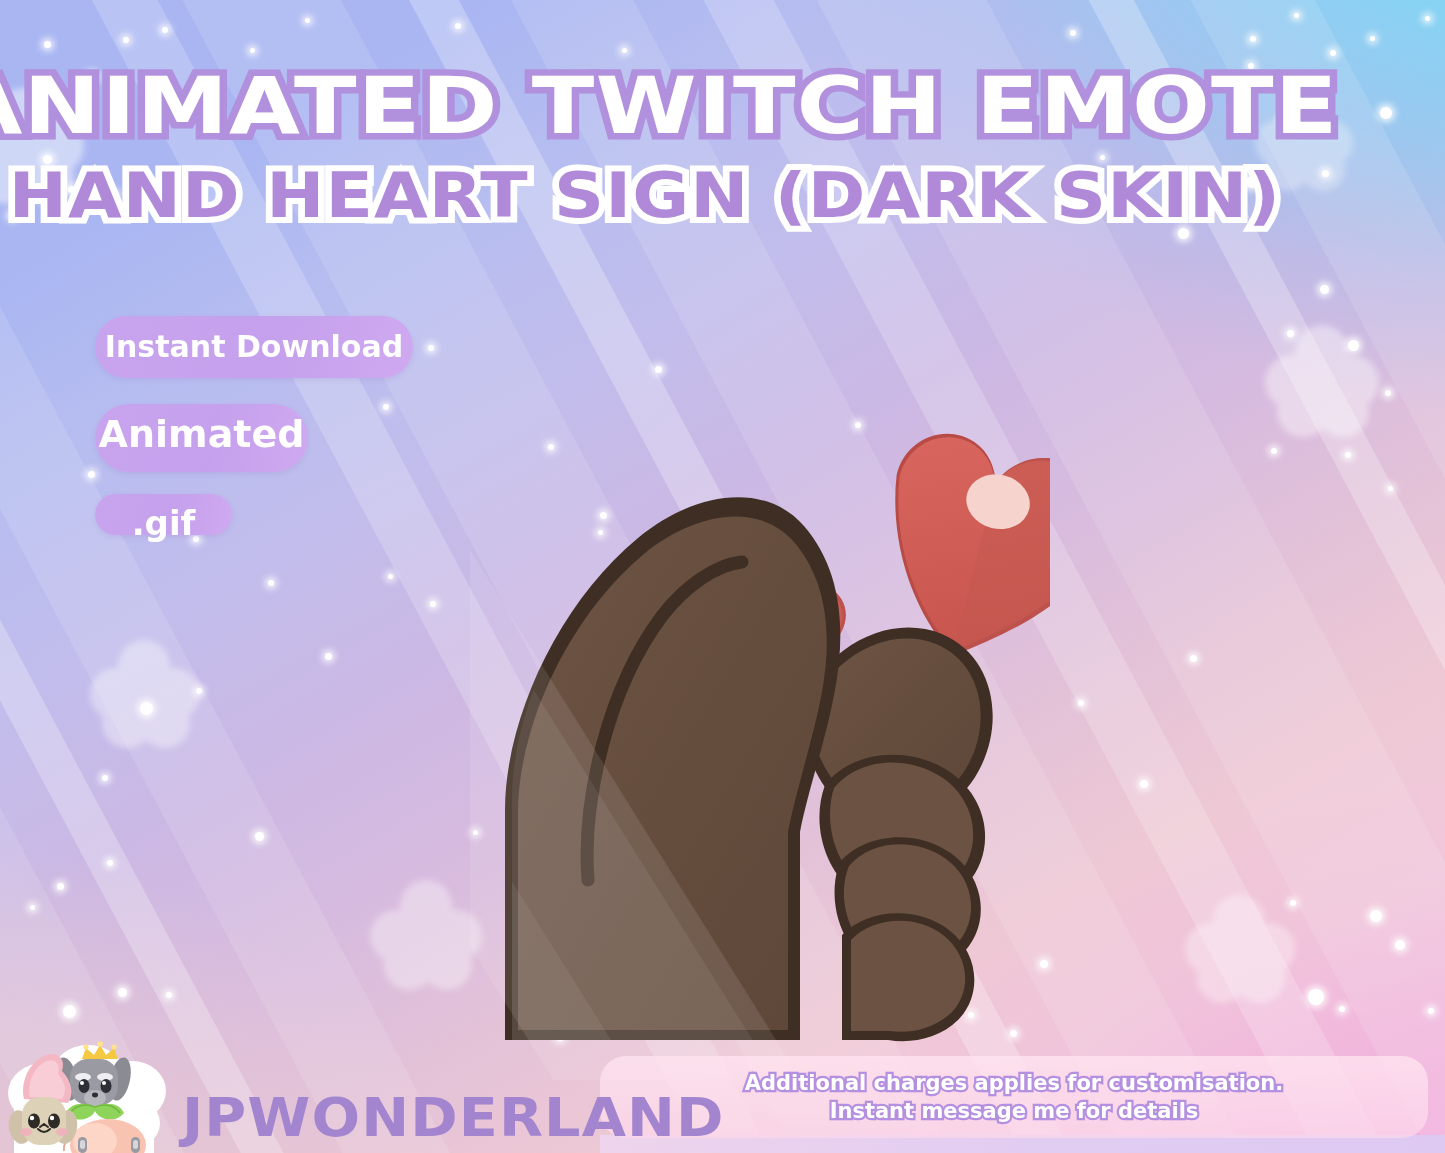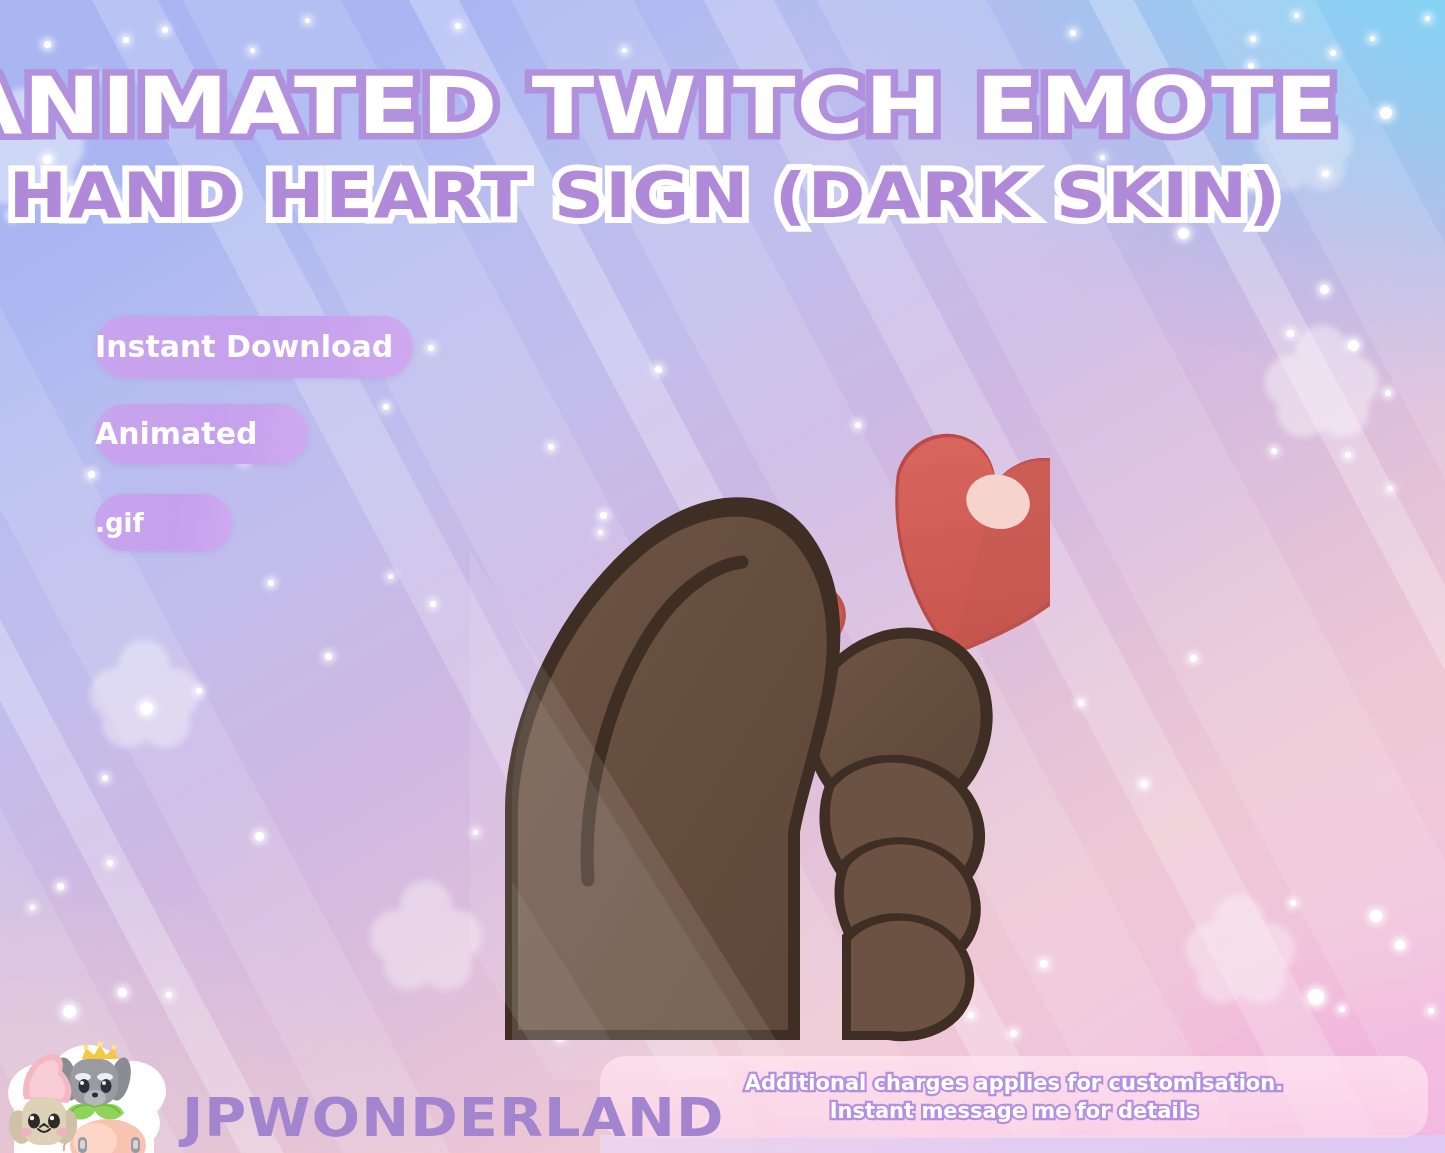--- a/index.html
+++ b/index.html
@@ -78,29 +78,29 @@
 
   
   .badges{position:absolute;left:95px;top:316px;}
   .badge{
     display:block;
     background:linear-gradient(100deg,#c9a4ee 0%,#c5a0ec 55%,#cfa9f0 100%);
     border-radius:40px;
     color:#ffffff;
     font-family:"DejaVu Sans", sans-serif;
     font-weight:700;
-    text-align:left;
+    text-align:center;
     box-shadow:0 2px 5px rgba(150,110,195,.18);
     white-space:nowrap;
   }
   .badge-text{display:inline-block;}
   .b1{width:318px;height:62px;line-height:62px;font-size:30px;margin-bottom:26px;}
-  .b2{width:213px;height:60px;line-height:60px;font-size:30px;margin-bottom:30px;}
+  .b2{width:213px;height:68px;line-height:60px;font-size:38px;margin-bottom:22px;}
   .b3{width:275px;height:62px;line-height:62px;font-size:31px;margin-bottom:26px;}
-  .b4{width:137px;height:57px;line-height:58px;font-size:26px;}
+  .b4{width:137px;height:41px;line-height:58px;font-size:34px;}
 
   
   .art{position:absolute;left:470px;top:280px;width:580px;height:800px;}
   .art svg{display:block;width:100%;height:100%;}
 
   
   .note{
     position:absolute;left:600px;top:1056px;width:828px;height:82px;
     border-radius:26px;
     background:linear-gradient(180deg, rgba(255,228,240,.80) 0%, rgba(252,216,235,.72) 100%);

